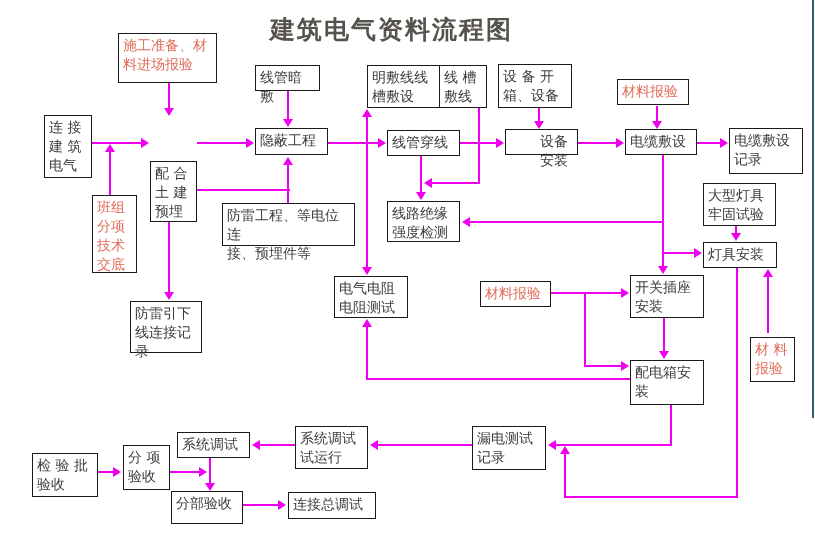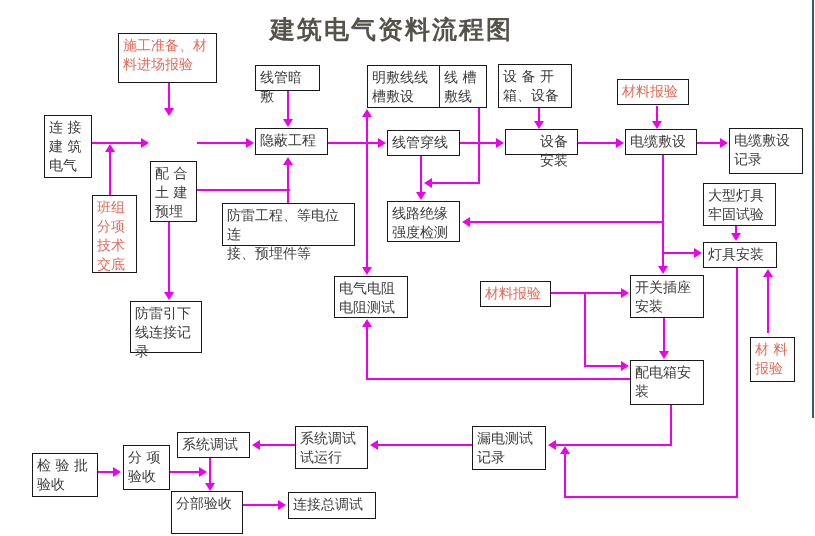--- a/index.html
+++ b/index.html
@@ -88,21 +88,21 @@
 报验</div>
       <div class="fbox" style="left: 472px; top: 426px; width: 74px; height: 44px;">漏电测试
 记录</div>
       <div class="fbox" style="left: 295px; top: 426px; width: 73px; height: 43px;">系统调试
 试运行</div>
       <div class="fbox" style="left: 177px; top: 432px; width: 73px; height: 26px;">系统调试</div>
       <div class="fbox" style="left: 123px; top: 445px; width: 47px; height: 45px;">分 项
 验收</div>
       <div class="fbox" style="left: 32px; top: 453px; width: 66px; height: 44px;">检 验 批
 验收</div>
-      <div class="fbox" style="left: 171px; top: 491px; width: 72px; height: 43px;">分部验收</div>
+      <div class="fbox" style="left: 171px; top: 491px; width: 72px; height: 33px;">分部验收</div>
       <div class="fbox" style="left: 288px; top: 492px; width: 88px; height: 27px;">连接总调试</div>
     </div>
   <div id="lines-layer">
       <div class="seg" style="left: 92px; top: 142px; width: 49px; height: 2px;"></div>
       <div class="seg" style="left: 109px; top: 152px; width: 2px; height: 43px;"></div>
       <div class="seg" style="left: 168px; top: 83px; width: 2px; height: 25px;"></div>
       <div class="seg" style="left: 197px; top: 142px; width: 49px; height: 2px;"></div>
       <div class="seg" style="left: 287px; top: 91px; width: 2px; height: 28px;"></div>
       <div class="seg" style="left: 287px; top: 165px; width: 2px; height: 38px;"></div>
       <div class="seg" style="left: 168px; top: 189px; width: 122px; height: 2px;"></div>

